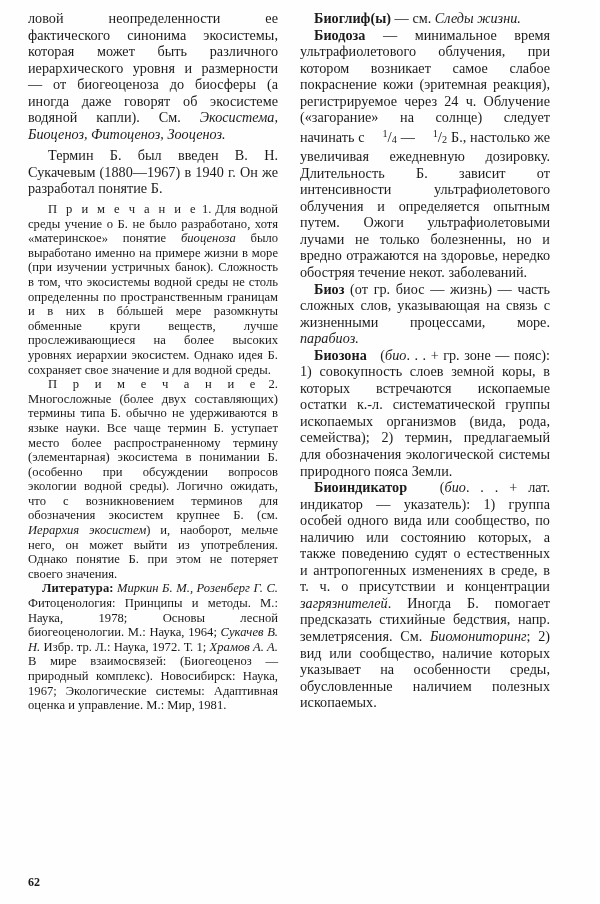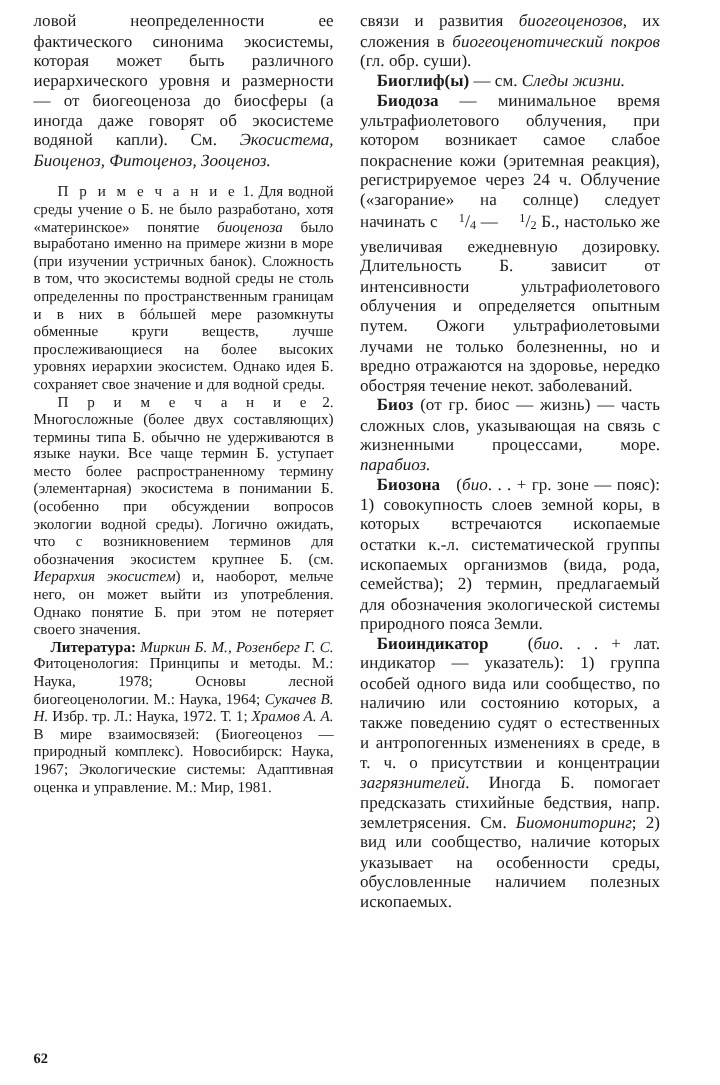--- a/index.html
+++ b/index.html
@@ -102,37 +102,37 @@
 <div id="page">
 
   <div id="columns">
 
     <div class="column">
 
       <p class="body"><span>ловой неопределенности ее фактического синонима экосистемы, которая может быть различного иерархического уровня и размерности — от биогеоценоза до биосферы (а иногда даже говорят об экосистеме водяной капли). См. </span><i>Экосистема, Биоценоз, Фитоценоз, Зооценоз.</i></p>
 
       <div class="gap-sm"></div>
 
+      <p class="indent">Термин Б. был введен В. Н. Сукачевым (1880—1967) в 1940 г. Он же разработал понятие Б.</p>
 
       <div class="gap-sm"></div>
 
       <p class="note"><span class="sp">П р и м е ч а н и е</span><span> 1. </span><span>Для водной среды учение о Б. не было разработано, хотя «материнское» понятие </span><i>биоценоза</i><span> было выработано именно на примере жизни в море (при изучении устричных банок). Сложность в том, что экосистемы водной среды не столь определенны по пространственным границам и в них в бóльшей мере разомкнуты обменные круги веществ, лучше прослеживающиеся на более высоких уровнях иерархии экосистем. Однако идея Б. сохраняет свое значение и для водной среды.</span></p>
 
       <p class="note"><span class="sp">П р и м е ч а н и е</span><span> 2. </span><span>Многосложные (более двух составляющих) термины типа Б. обычно не удерживаются в языке науки. Все чаще термин Б. уступает место более распространенному термину (элементарная) экосистема в понимании Б. (особенно при обсуждении вопросов экологии водной среды). Логично ожидать, что с возникновением терминов для обозначения экосистем крупнее Б. (см. </span><i>Иерархия экосистем</i><span>) и, наоборот, мельче него, он может выйти из употребления. Однако понятие Б. при этом не потеряет своего значения.</span></p>
 
       <p class="lit"><b>Литература:</b> <i>Миркин Б. М., Розенберг Г. С.</i><span> Фитоценология: Принципы и методы. М.: Наука, 1978; Основы лесной биогеоценологии. М.: Наука, 1964; </span><i>Сукачев В. Н.</i><span> Избр. тр. Л.: Наука, 1972. Т. 1; </span><i>Храмов А. А.</i><span> В мире взаимосвязей: (Биогеоценоз — природный комплекс). Новосибирск: Наука, 1967; Экологические системы: Адаптивная оценка и управление. М.: Мир, 1981.</span></p>
 
       <div class="gap-lg"></div>
 
 
     </div>
 
     <div class="column">
 
-      <p class="body"><span>связи и развития </span><i>биогеоценозов</i><span>, их сложения в </span><i>биогеоценотический покров</i><span> (гл. обр. суши).</span></p>
 
       <p class="entry"><b>Биоглиф(ы)</b><span> — см. </span><i>Следы жизни.</i></p>
 
       <p class="entry"><b>Биодоза</b><span> — минимальное время ультрафиолетового облучения, при котором возникает самое слабое покраснение кожи (эритемная реакция), регистрируемое через 24 ч. Облучение («загорание» на солнце) следует начинать с </span><span class="frac"><sup>1</sup>/<sub>4</sub></span><span> — </span><span class="frac"><sup>1</sup>/<sub>2</sub></span><span> Б., настолько же увеличивая ежедневную дозировку. Длительность Б. зависит от интенсивности ультрафиолетового облучения и определяется опытным путем. Ожоги ультрафиолетовыми лучами не только болезненны, но и вредно отражаются на здоровье, нередко обостряя течение некот. заболеваний.</span></p>
 
       <p class="entry"><b>Биоз</b><span> (от гр. биос — жизнь) — часть сложных слов, указывающая на связь с жизненными процессами, море. </span><i>парабиоз.</i></p>
 
       <p class="entry"><b>Биозона</b>&nbsp;&nbsp;<span> (</span><i>био</i><span>. . . + гр. зоне — пояс): </span><span>1) совокупность слоев земной коры, в которых встречаются ископаемые остатки к.-л. систематической группы ископаемых организмов (вида, рода, семейства); 2) термин, предлагаемый для обозначения экологической системы природного пояса Земли.</span></p>
 
       <p class="entry"><b>Биоиндикатор</b>&nbsp;&nbsp;<span> (</span><i>био</i><span>. . . + лат. индикатор — указатель): </span><span>1) группа особей одного вида или сообщество, по наличию или состоянию которых, а также поведению судят о естественных и антропогенных изменениях в среде, в т. ч. о присутствии и концентрации </span><i>загрязнителей</i><span>. Иногда Б. помогает предсказать стихийные бедствия, напр. землетрясения. См. </span><i>Биомониторинг</i><span>; 2) вид или сообщество, наличие которых указывает на особенности среды, обусловленные наличием полезных ископаемых.</span></p>

